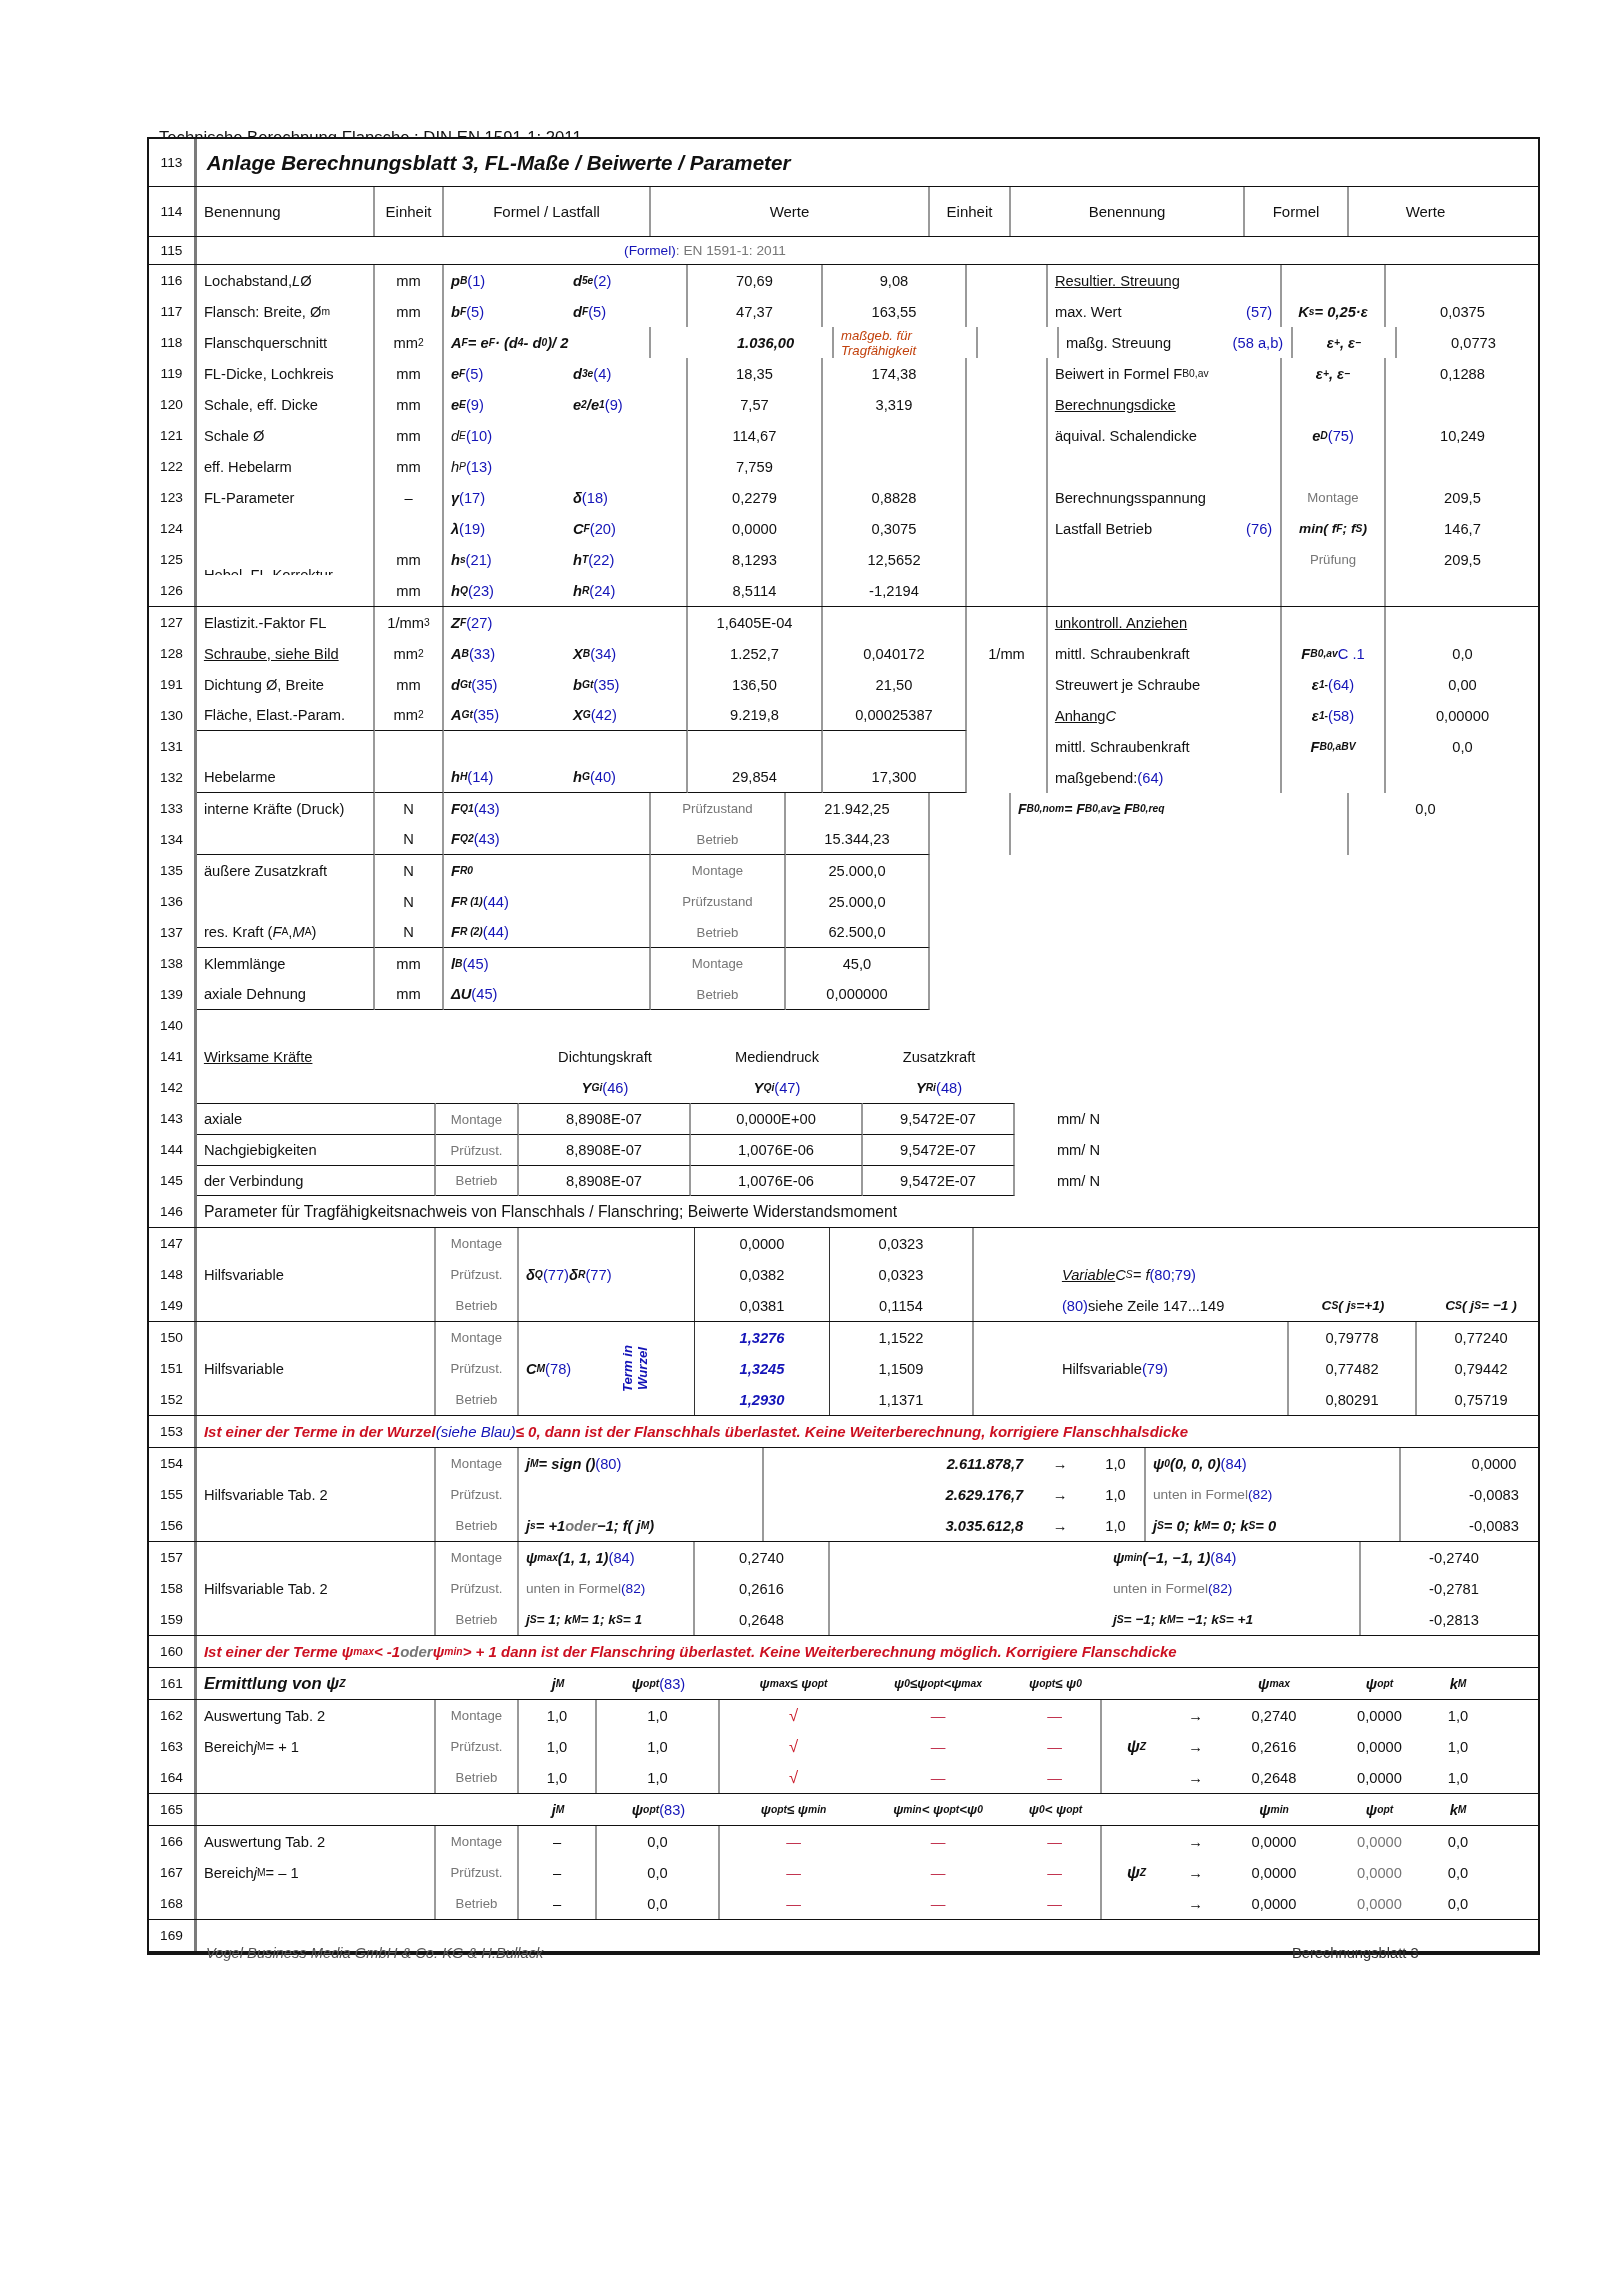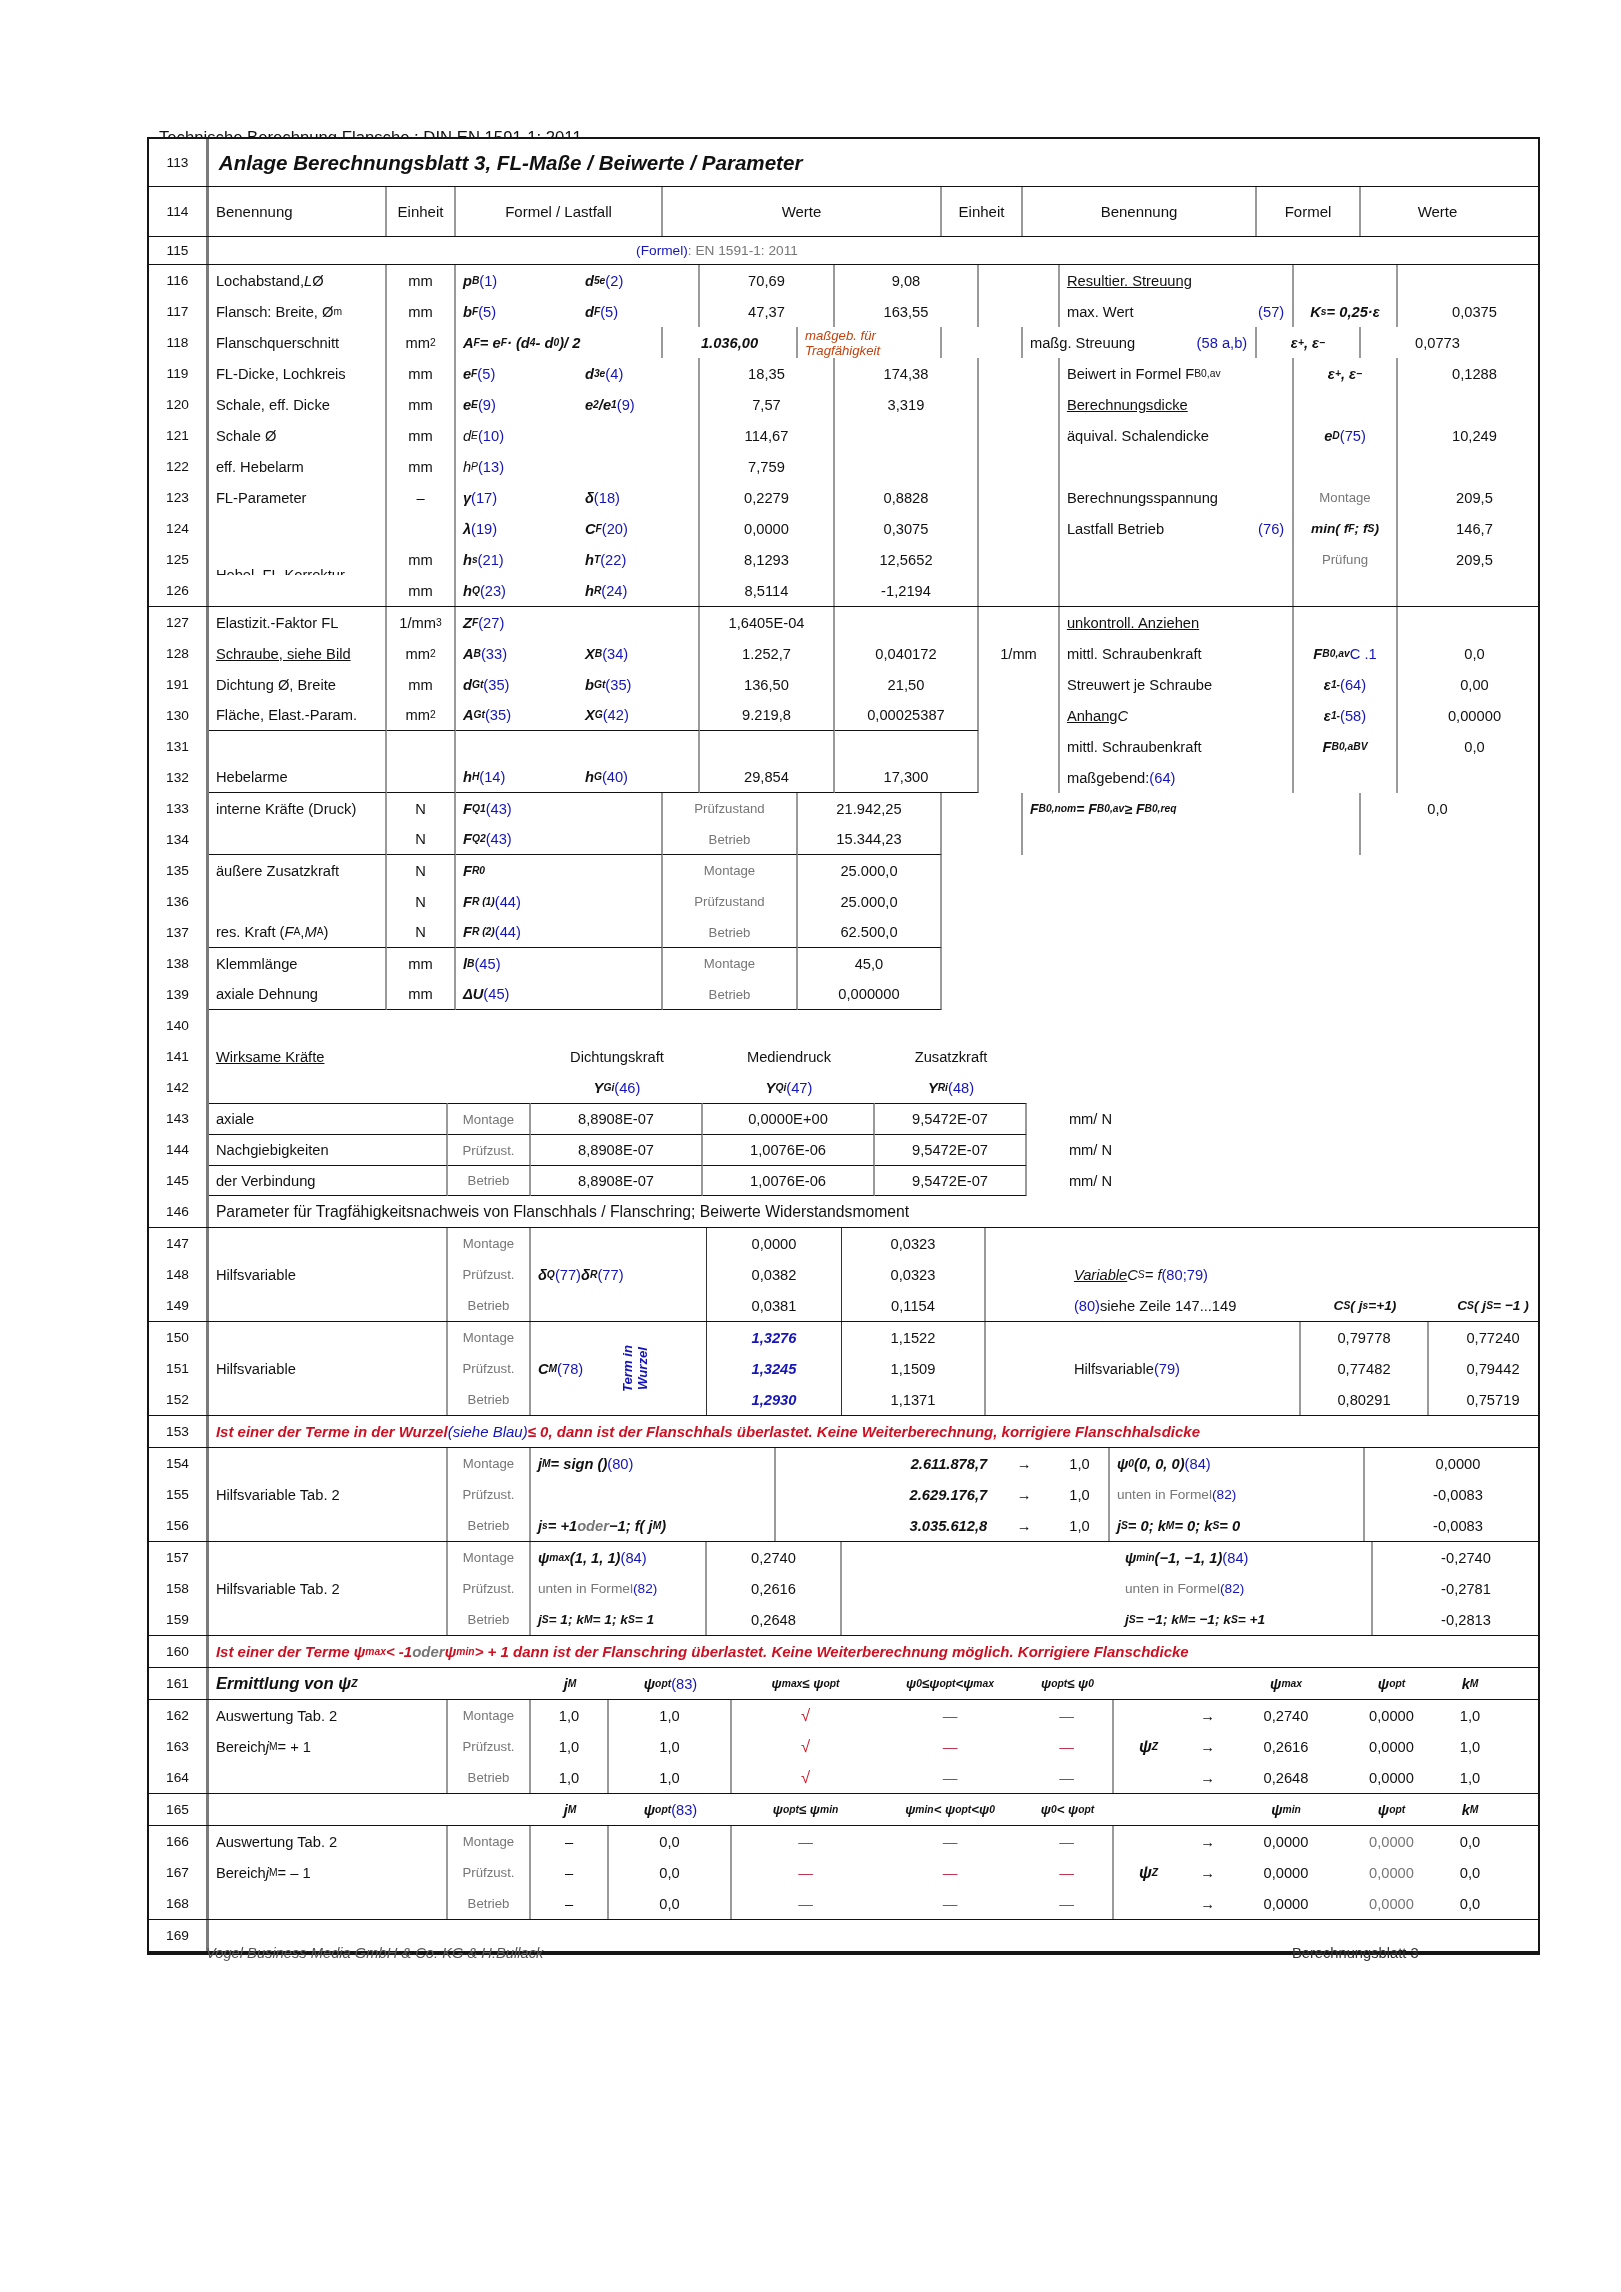--- a/index.html
+++ b/index.html
@@ -10,21 +10,21 @@
          border:2.9px solid #151515;border-bottom-width:4.9px;background:#fff;}
   .sec{width:100%;}
   .sb{border-bottom:1.6px solid #111;}
   .row{display:flex;align-items:stretch;height:31px;font-size:14.7px;}
   .h48{height:47px}.h50{height:49px}.h28{height:27.4px}
   .c{display:flex;align-items:center;justify-content:center;text-align:center;
      box-sizing:border-box;overflow:hidden;padding:0 2px;flex:0 0 auto;}
   .l{justify-content:flex-start;text-align:left;padding-left:6.9px;}
   .r{justify-content:flex-end;text-align:right;padding-right:9.8px;}
   .fx{flex:1 1 auto;}
-  .num{width:60px;border-right:3.9px solid #7b7b7b;font-size:13.7px;}
+  .num{width:48px;border-right:3.9px solid #7b7b7b;font-size:13.7px;}
   .nm{width:178px}.un70{width:69px}.fa{width:122px}.fb{width:122px}.fmlw{width:207px}
   .v1{width:135px}.v2{width:144px}.u2{width:81px}.n2{width:234px}.f2{width:104px}.v3{width:153px}
   .n2f2{width:338px}
   .nmB{width:239px}.lf{width:83px}.fmlB{width:176px}
   .vA{width:172px}.vB{width:172px}.vC{width:152px}.uw{width:127px}
   .fmlC{width:245px}.vD{width:221px}.arr{width:54px}.one{width:59px}.f3{width:255px}.v3r{width:186px}
   .jm{width:78px}.vopt{width:123px}.cc1{width:147px}.cc2{width:142px}.cc3{width:93px}
   .pz{width:69px}.ar2{width:49px}.m1{width:108px}.m2{width:103px}.m3{width:54px}
   .ttl{width:322px}
   .csw{width:128px}.rw{width:491px}
@@ -32,21 +32,21 @@
   .dk{border-right:1.5px solid #333;}
   .bt{border-top:1.5px solid #111;}
   .bb{border-bottom:1.5px solid #111;}
   .fml{font-style:italic;font-weight:bold;}
   .bl{color:#1414b8;font-weight:normal;}
   .fml .bl{font-style:normal;}
   .gy{color:#767676;}
   .lfc{color:#767676;font-size:13.2px;}
   .gyi{color:#c2410c;font-style:italic;font-size:13.2px;}
   .un{text-decoration:underline;}
-  .bi{font-weight:bold;font-style:italic;}
+  .bi{font-weight:bold;font-style:italic;margin-left:48px;}
   .bli{color:#1414b8;font-weight:bold;font-style:italic;}
   .warn{color:#cc1021;font-style:italic;font-weight:bold;font-size:15px;}
   .chk{color:#cc2030;font-size:16.7px;}
   .dsh{color:#c23550;}
   .t113{font-size:20.6px;font-weight:bold;font-style:italic;padding-left:9.8px;}
   .hdr{font-size:15px;}
   .t146{font-size:15.7px;}
   .t161{font-size:16.7px;font-weight:bold;font-style:italic;}
   .pzt{font-size:16.7px;font-weight:bold;font-style:italic;}
   .dropname{position:relative;top:14.7px;}

